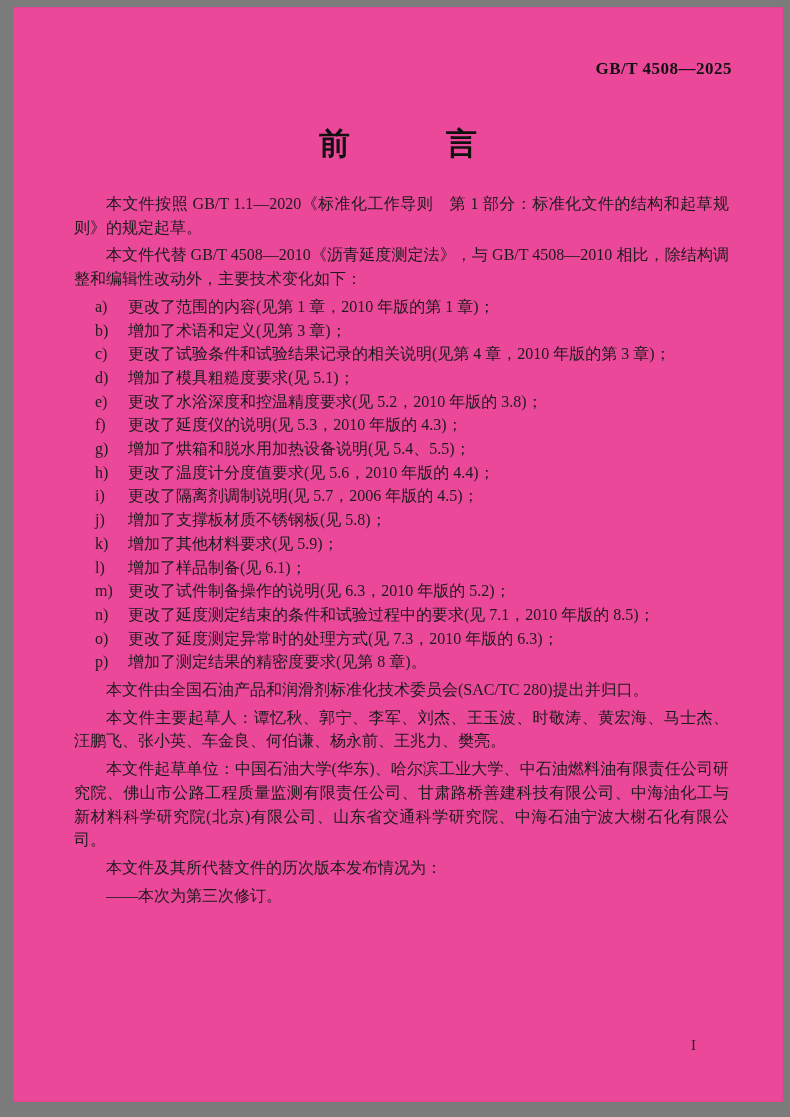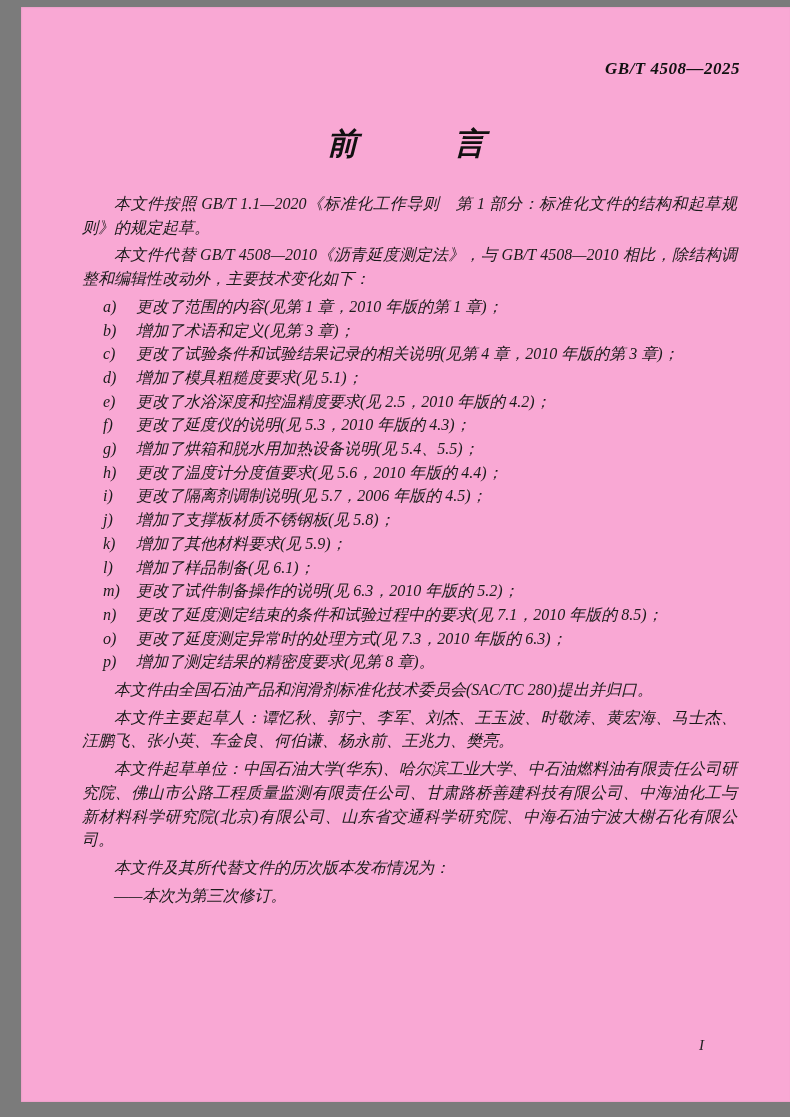--- a/index.html
+++ b/index.html
@@ -12,27 +12,26 @@
     font-family: "Liberation Serif", "DejaVu Serif", serif;
   }
   .canvas {
     position: relative;
     width: 790px;
     height: 1117px;
     background: #7b7b7b;
   }
   .page {
     position: absolute;
-    left: 21px;
+    left: 13px;
     top: 7px;
     width: 770px;
     height: 1095px;
-    background: #f9a8d4;
+    background: #ec4899;
     box-shadow: inset 0 0 2px rgba(0,0,0,0.15);
-    font-style: italic;
   }
   .doc-number {
     position: absolute;
     top: 52px;
     right: 51px;
     font-size: 17px;
     font-weight: bold;
     letter-spacing: 0.5px;
     color: #111;
     font-family: "Liberation Serif", "DejaVu Serif", serif;
@@ -117,21 +116,21 @@
       <div class="change-item">
         <span class="change-marker">c)</span>
         <span class="change-text">更改了试验条件和试验结果记录的相关说明(见第 4 章，2010 年版的第 3 章)；</span>
       </div>
       <div class="change-item">
         <span class="change-marker">d)</span>
         <span class="change-text">增加了模具粗糙度要求(见 5.1)；</span>
       </div>
       <div class="change-item">
         <span class="change-marker">e)</span>
-        <span class="change-text">更改了水浴深度和控温精度要求(见 2.5，2010 年版的 4.2)；</span>
+        <span class="change-text">更改了水浴深度和控温精度要求(见 5.2，2010 年版的 3.8)；</span>
       </div>
       <div class="change-item">
         <span class="change-marker">f)</span>
         <span class="change-text">更改了延度仪的说明(见 5.3，2010 年版的 4.3)；</span>
       </div>
       <div class="change-item">
         <span class="change-marker">g)</span>
         <span class="change-text">增加了烘箱和脱水用加热设备说明(见 5.4、5.5)；</span>
       </div>
       <div class="change-item">

